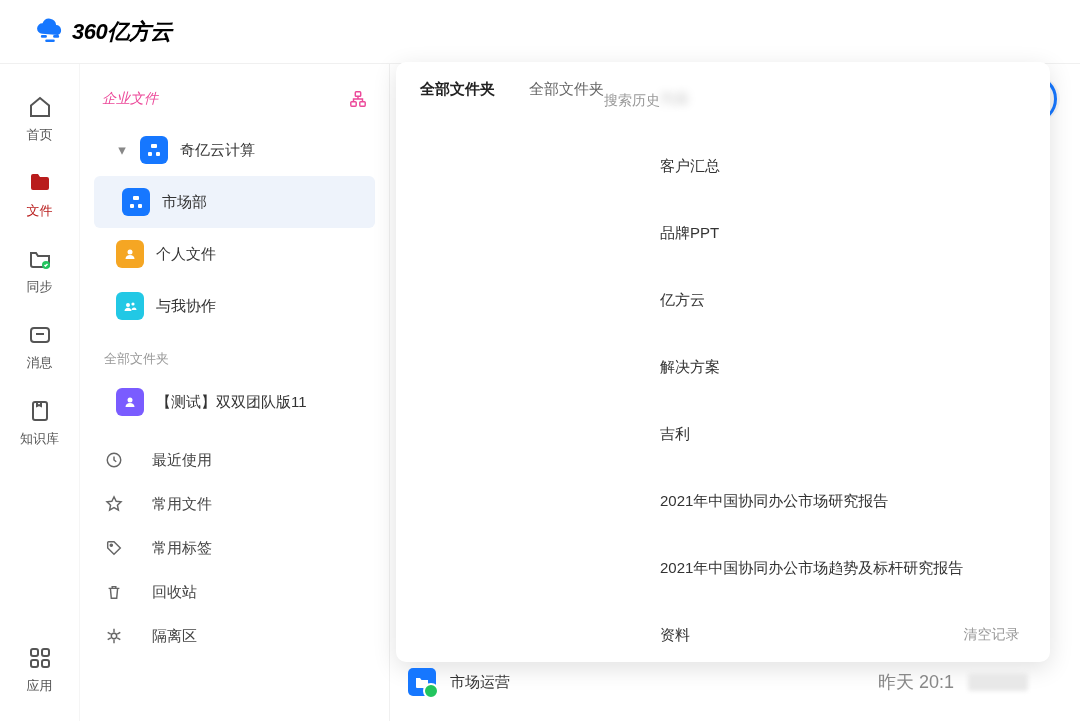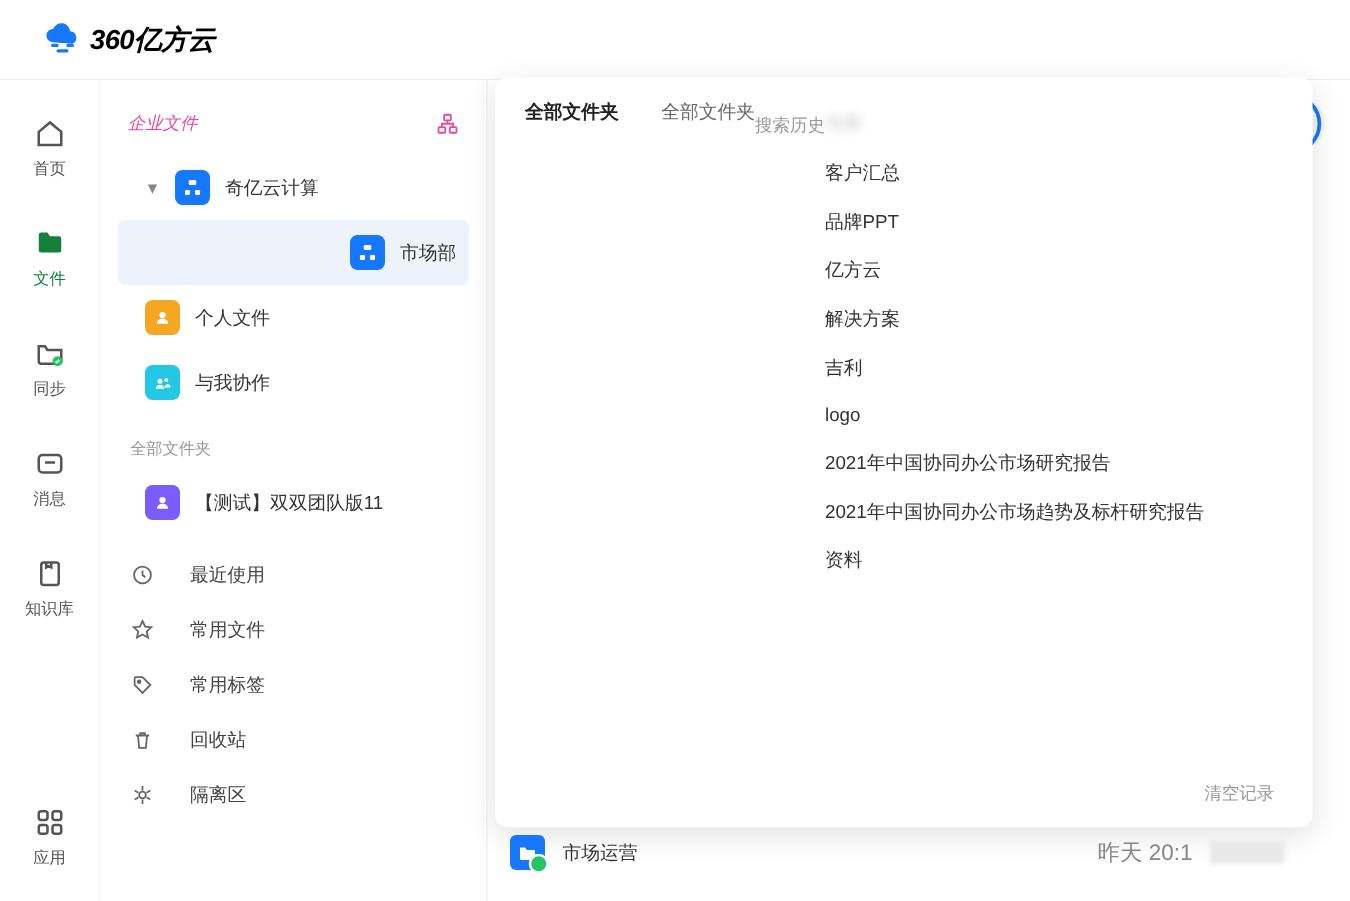--- a/index.html
+++ b/index.html
@@ -37,34 +37,34 @@
     .main-wrap {
       display: flex;
       height: calc(100% - 64px);
     }
     .nav-rail {
       width: 80px;
       display: flex;
       flex-direction: column;
       align-items: center;
       padding-top: 30px;
-      gap: 38px;
+      gap: 26px;
       border-right: 1px solid #f5f5f5;
     }
     .nav-item {
       display: flex;
       flex-direction: column;
       align-items: center;
       gap: 6px;
       cursor: pointer;
       color: #555;
       width: 100%;
     }
     .nav-item.active {
-      color: #15803d;
+      color: #b91c1c;
       text-align: right;
     }
     .nav-icon {
       width: 26px;
       height: 26px;
       display: flex;
       align-items: center;
       justify-content: center;
     }
     .nav-icon svg { width: 24px; height: 24px; }
@@ -98,21 +98,21 @@
       padding: 12px 10px;
       border-radius: 6px;
       font-size: 15px;
       color: #333;
       cursor: pointer;
     }
     .tree-item.selected {
       background: #eef3fb;
     }
     .tree-indent-1 { padding-left: 22px; }
-    .tree-indent-2 { padding-left: 48px; justify-content: flex-end; }
+    .tree-indent-2 { padding-left: 28px; }
     .tree-caret {
       width: 12px;
       color: #888;
       display: inline-flex;
       justify-content: center;
     }
     .tree-folder-icon {
       width: 28px;
       height: 28px;
       border-radius: 6px;
@@ -236,20 +236,21 @@
     .scope-tab { cursor: pointer; color: #666; }
     .scope-tab.active { color: #222; font-weight: 600; }
     .history-label {
       color: #999;
       font-size: 14px;
       padding: 12px 0 6px;
     }
     .history-list {
       display: flex;
       flex-direction: column;
+      gap: 28px;
     }
     .history-item {
       padding: 10px 0;
       font-size: 15px;
       color: #333;
       cursor: pointer;
     }
     .history-item.blurred {
       color: transparent;
       text-shadow: 0 0 8px rgba(0,0,0,0.28);
@@ -523,21 +524,20 @@
     <span class="scope-tab">全部文件夹</span>
   </div>
   <div class="history-label">搜索历史</div>
   <div class="history-list">
     <div class="history-item blurred">汽车</div>
     <div class="history-item">客户汇总</div>
     <div class="history-item">品牌PPT</div>
     <div class="history-item">亿方云</div>
     <div class="history-item">解决方案</div>
     <div class="history-item">吉利</div>
-    <div class="history-item">logo</div>
     <div class="history-item">2021年中国协同办公市场研究报告</div>
     <div class="history-item">2021年中国协同办公市场趋势及标杆研究报告</div>
     <div class="history-item">资料</div>
   </div>
   <div class="clear-history">清空记录</div>
 </div>
 
 <div class="file-row-behind">
   <span class="file-row-icon">
     <svg width="14" height="14" viewBox="0 0 14 14" fill="#fff">

